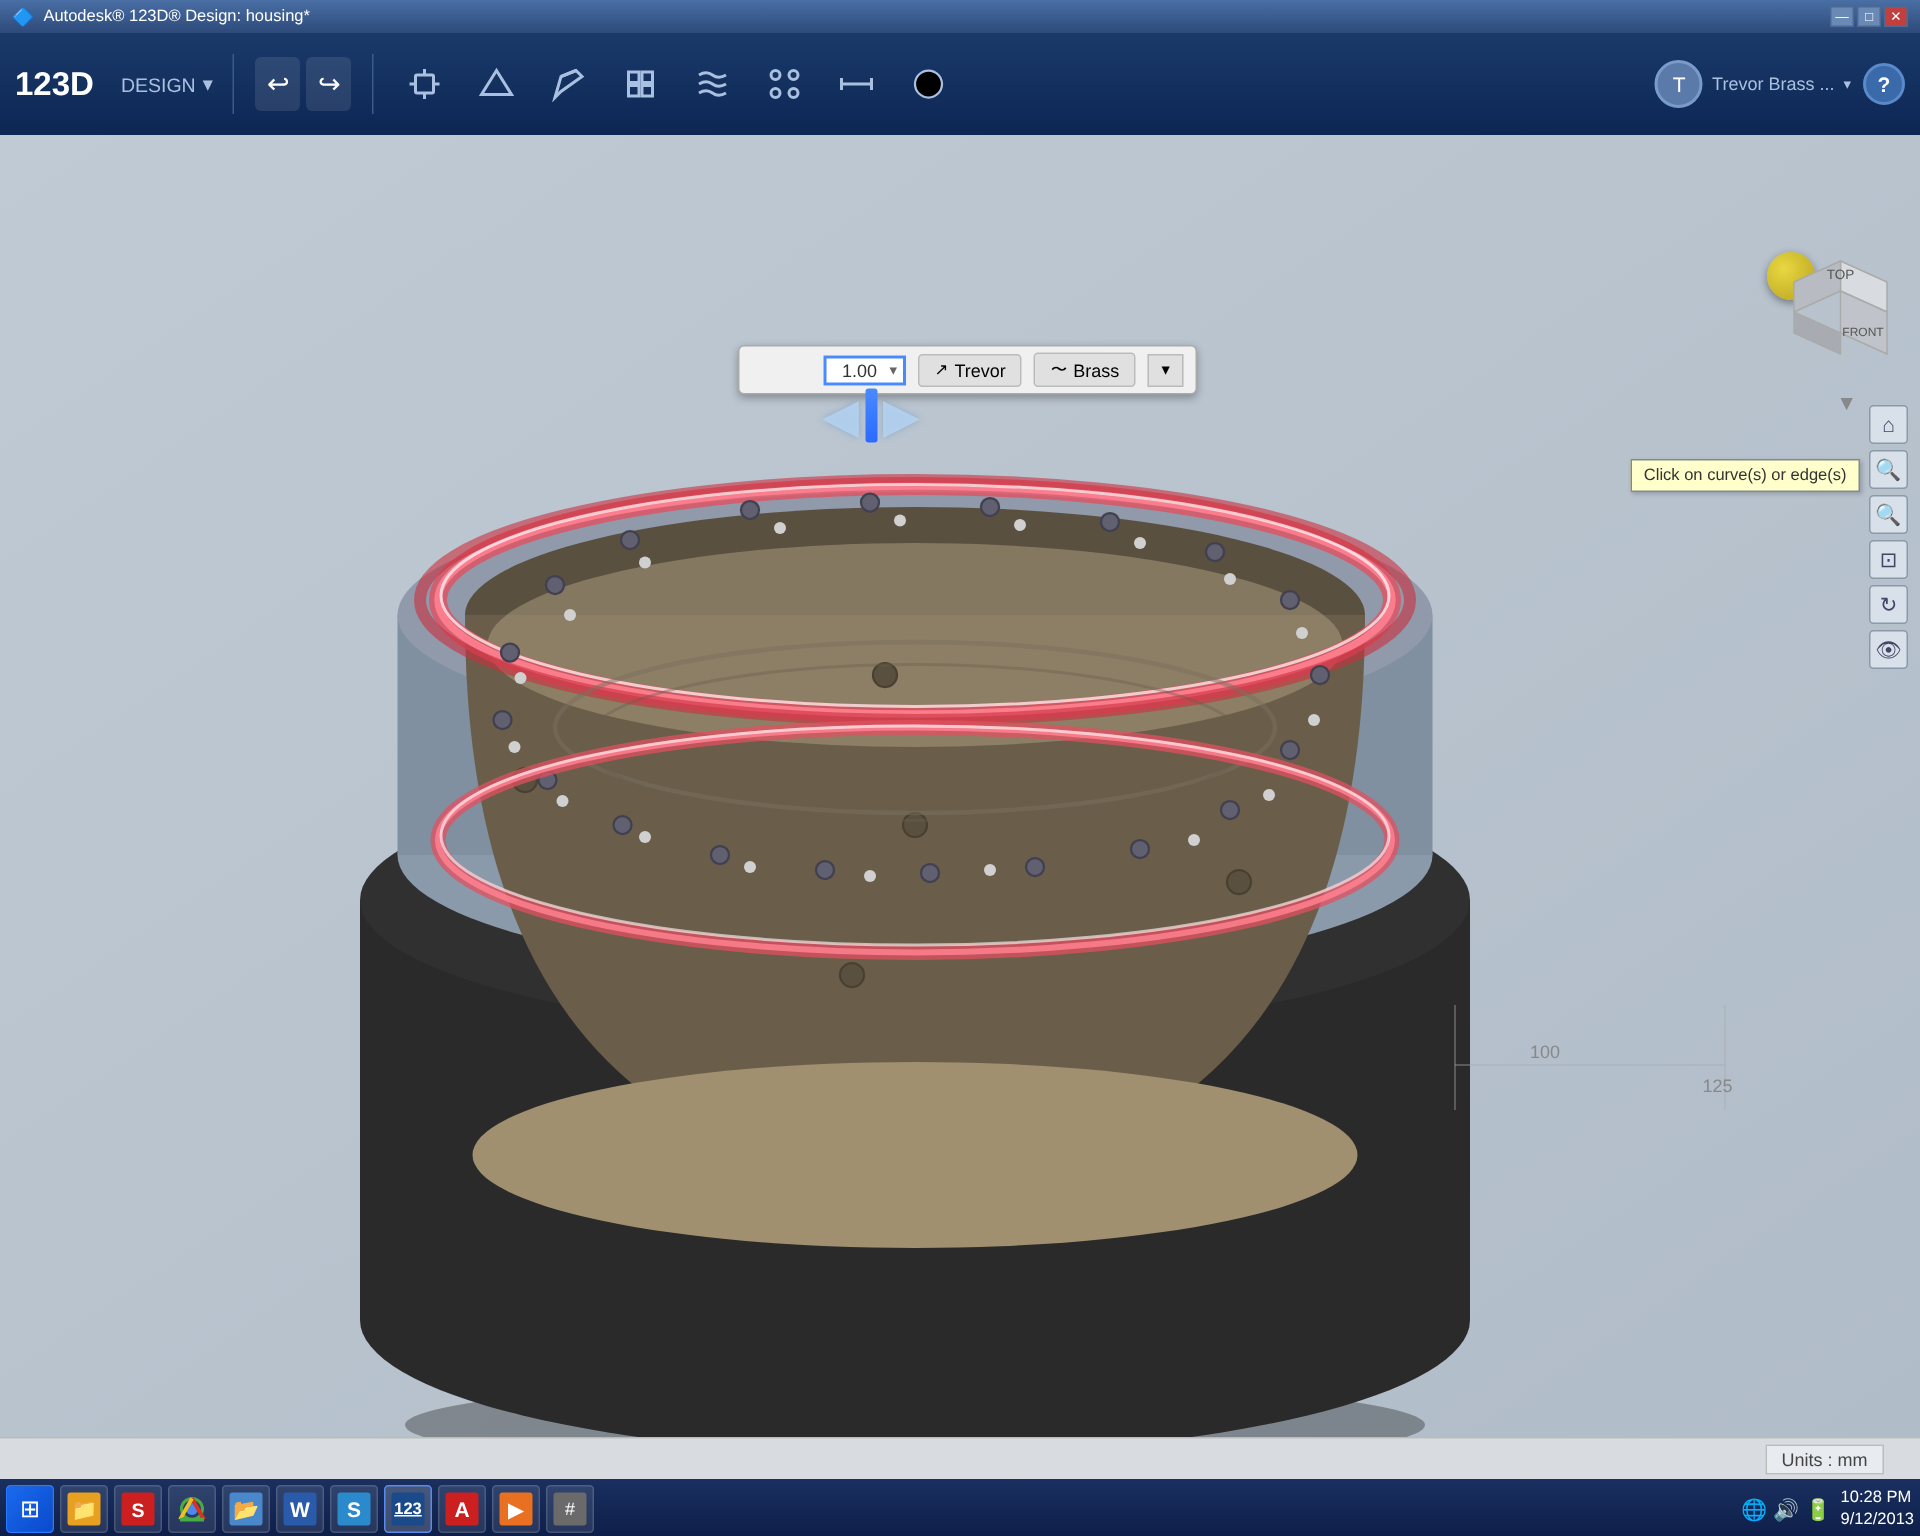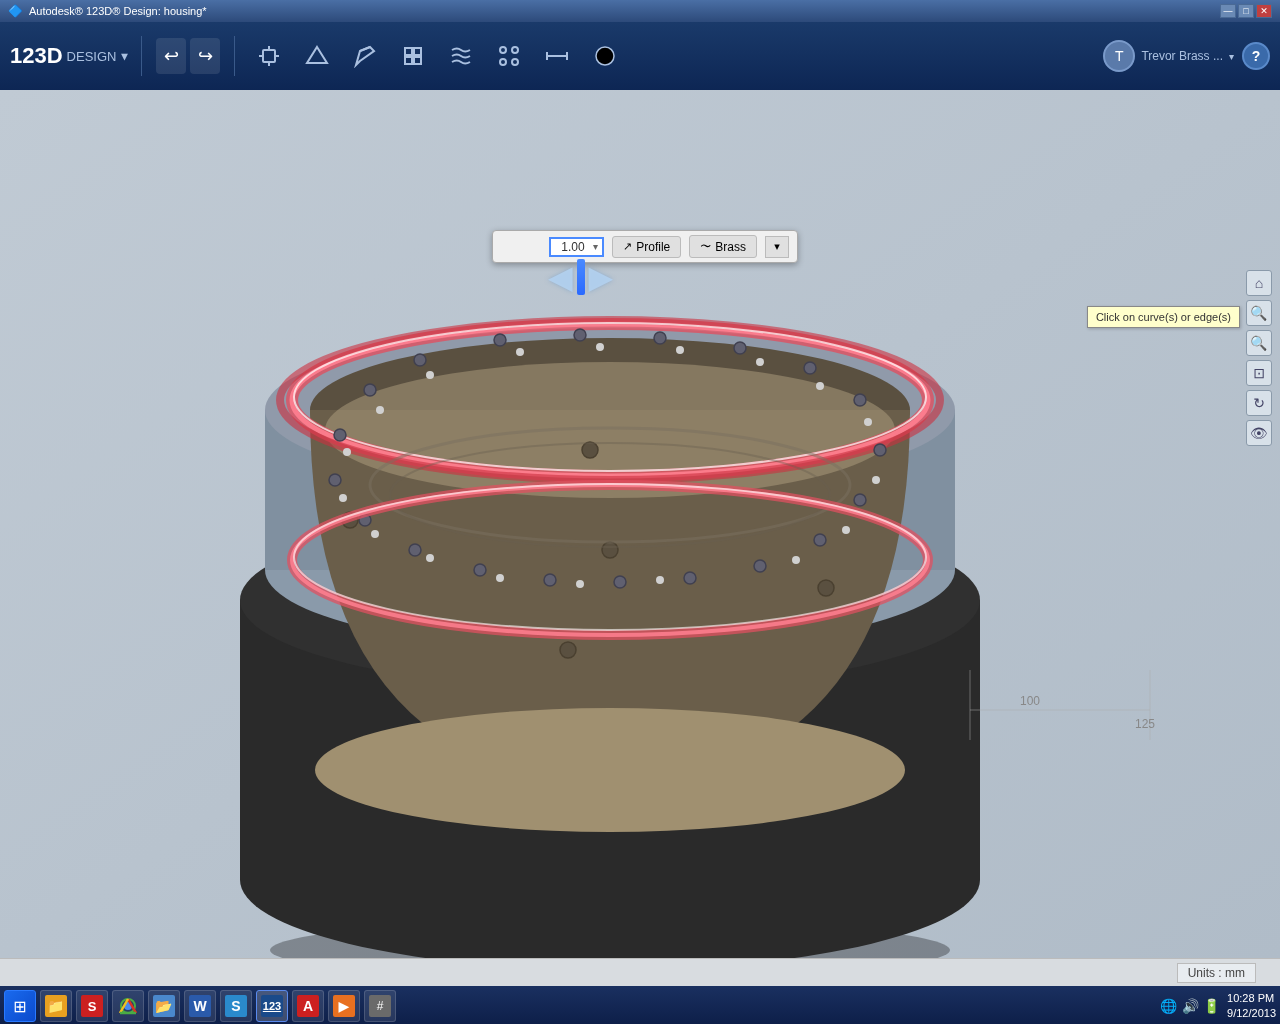--- a/index.html
+++ b/index.html
@@ -141,21 +141,21 @@
     <div class="win-btn">—</div>
     <div class="win-btn">□</div>
     <div class="win-btn" style="background:#c04040;">✕</div>
   </div>
 </div>
 
 <div id="toolbar">
 
   <div id="logo">
     <span class="logo-123d">123D</span>
-    <span style="color:#aac0e0;font-size:13px;font-weight:normal;margin-left:2px;">DESIGN</span>
+    <span style="color:#aac0e0;font-size:13px;font-weight:normal;margin-left:16px;">DESIGN</span>
     <span id="logo-arrow" style="margin-left:3px;">▾</span>
   </div>
 
   <div id="toolbar-separator"></div>
 
   <div id="undo-redo">
     <div class="undo-btn">↩</div>
     <div class="undo-btn">↪</div>
   </div>
 
@@ -325,35 +325,55 @@
     <text x="1115" y="638" fill="#888" font-size="12">125</text>
   </svg>
 
   <div id="sweep-toolbar">
     <div style="display:flex;align-items:center;border:2px solid #4a8aff;background:#fff;padding:1px 4px;gap:2px;margin-left:48px;">
       <span style="font-size:12px;color:#333;min-width:36px;text-align:center;">1.00</span>
       <span style="font-size:10px;color:#666;cursor:pointer;">▾</span>
     </div>
     <div class="sweep-mode-btn">
       <span style="font-size:11px;">↗</span>
-      <span>Profile</span>
+      <span>Trevor</span>
     </div>
     <div class="sweep-mode-btn">
       <span style="font-size:11px;">〜</span>
       <span>Brass</span>
     </div>
     <div id="sweep-options-btn">▾</div>
   </div>
 
   <div id="sweep-arrows" style="position:absolute;top:168px;left:548px;display:flex;align-items:center;gap:0;">
     <span class="sweep-arrow" style="font-size:32px;color:rgba(180,210,240,0.9);">◀</span>
     <span style="display:inline-block;width:8px;height:36px;background:linear-gradient(to bottom,#4a8aff,#2a6aff);border-radius:2px;margin:0 4px;"></span>
     <span class="sweep-arrow" style="font-size:32px;color:rgba(180,210,240,0.9);">▶</span>
   </div>
 
+  <div id="viewcube">
+    <div id="viewcube-sphere" style="position:absolute;top:2px;left:2px;"></div>
+
+    <div style="position:absolute;top:4px;right:2px;width:74px;height:76px;">
+      <svg viewBox="0 0 74 76" width="74" height="76">
+
+        <polygon points="37,4 68,18 68,38 37,24" fill="#d8dce0" stroke="#aaa" stroke-width="1"></polygon>
+
+        <polygon points="37,24 68,38 68,66 37,52" fill="#c0c4ca" stroke="#aaa" stroke-width="1"></polygon>
+
+        <polygon points="6,18 37,4 37,24 6,38" fill="#b8bcc2" stroke="#aaa" stroke-width="1"></polygon>
+
+        <polygon points="6,38 37,52 37,66 6,52" fill="#a8acb2" stroke="#aaa" stroke-width="1"></polygon>
+        <text x="37" y="16" text-anchor="middle" font-size="9" fill="#555" font-family="Arial">TOP</text>
+        <text x="52" y="54" text-anchor="middle" font-size="8" fill="#555" font-family="Arial">FRONT</text>
+      </svg>
+    </div>
+
+    <div style="position:absolute;bottom:-10px;right:28px;color:#888;font-size:14px;cursor:pointer;">▼</div>
+  </div>
 
   <div id="right-controls">
     <div class="ctrl-btn" title="Home">⌂</div>
     <div class="ctrl-btn" title="Zoom In">🔍</div>
     <div class="ctrl-btn" title="Zoom Out">🔍</div>
     <div class="ctrl-btn" title="Fit">⊡</div>
     <div class="ctrl-btn" title="Rotate">↻</div>
     <div class="ctrl-btn" title="Options">👁</div>
   </div>
 

